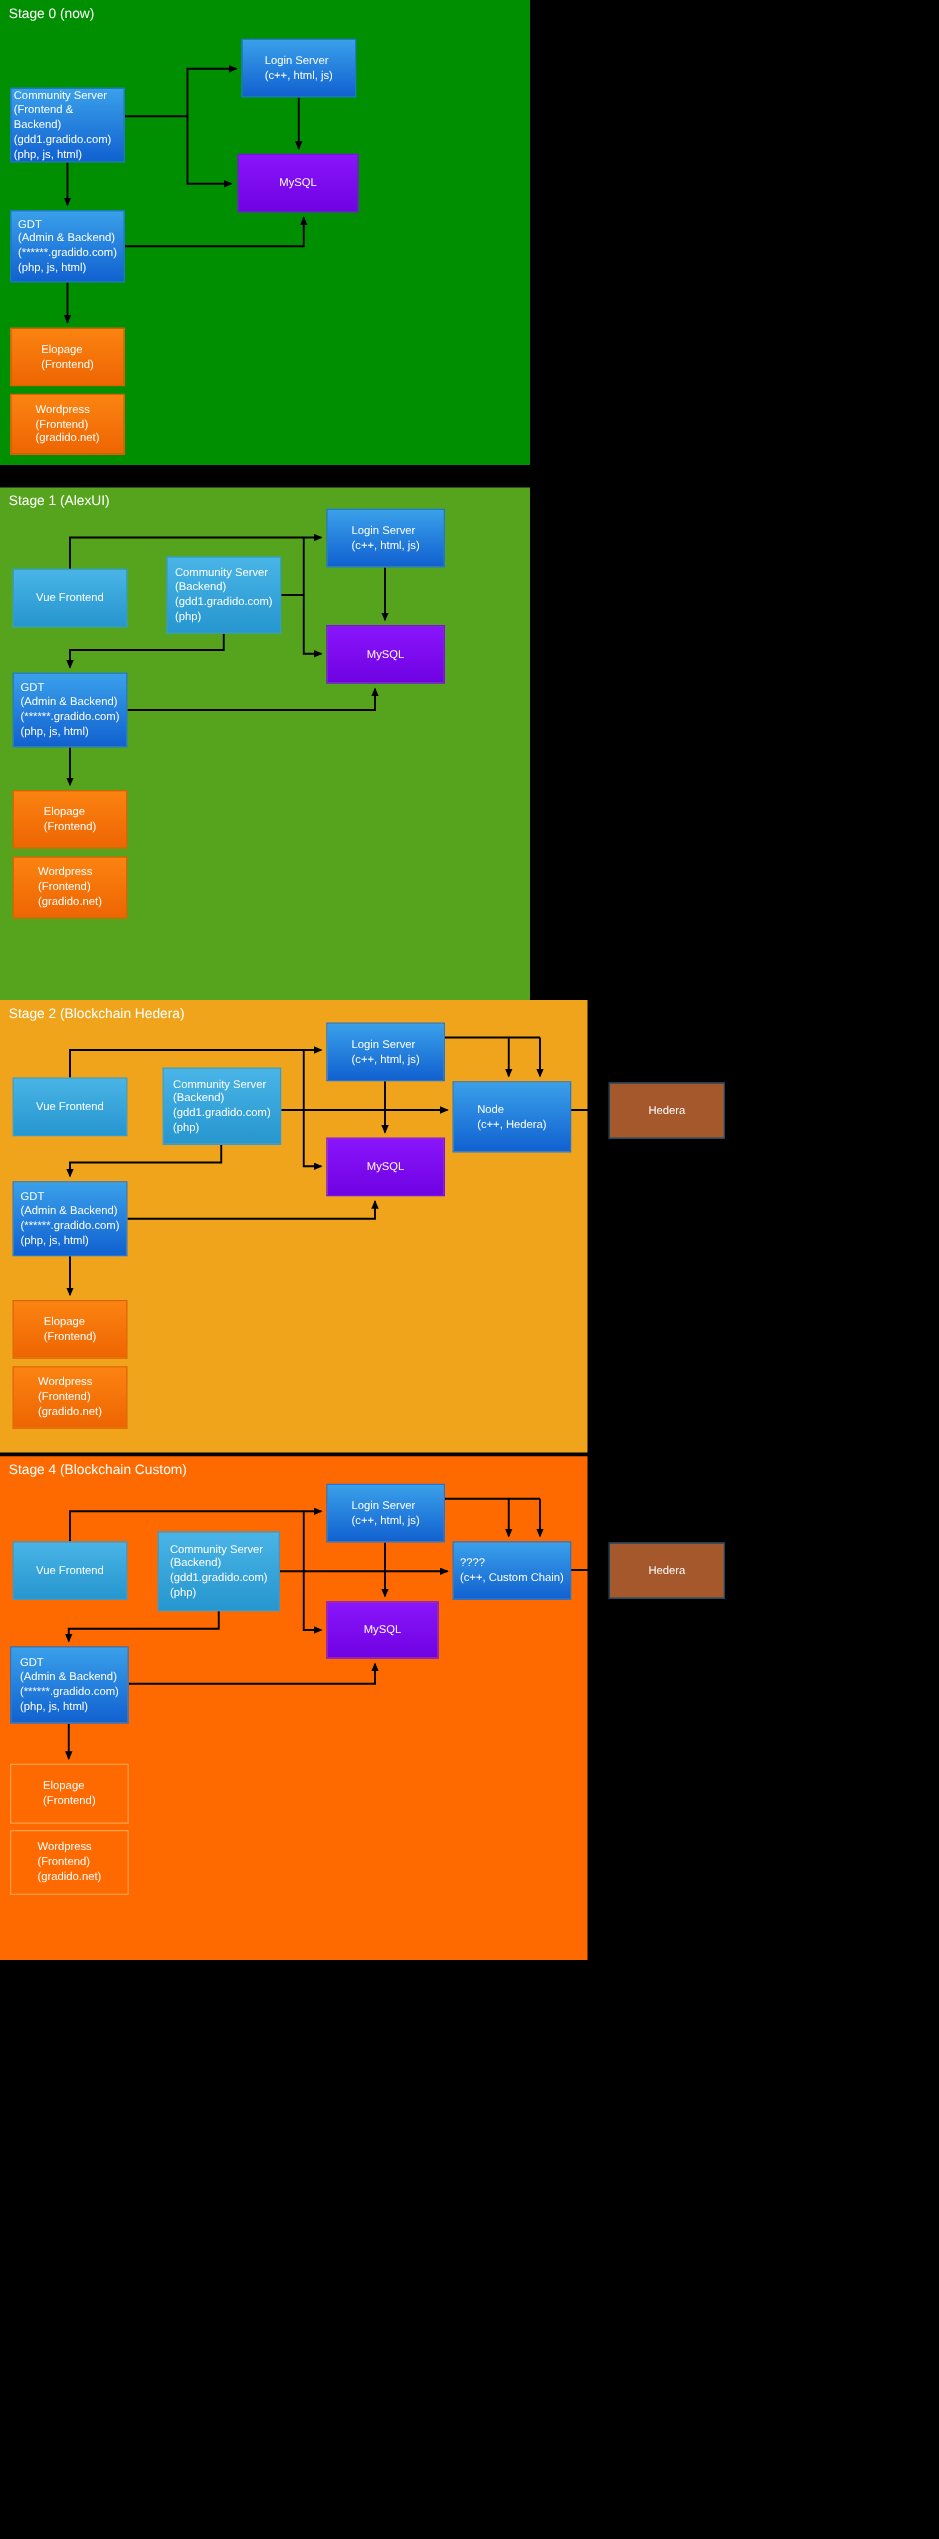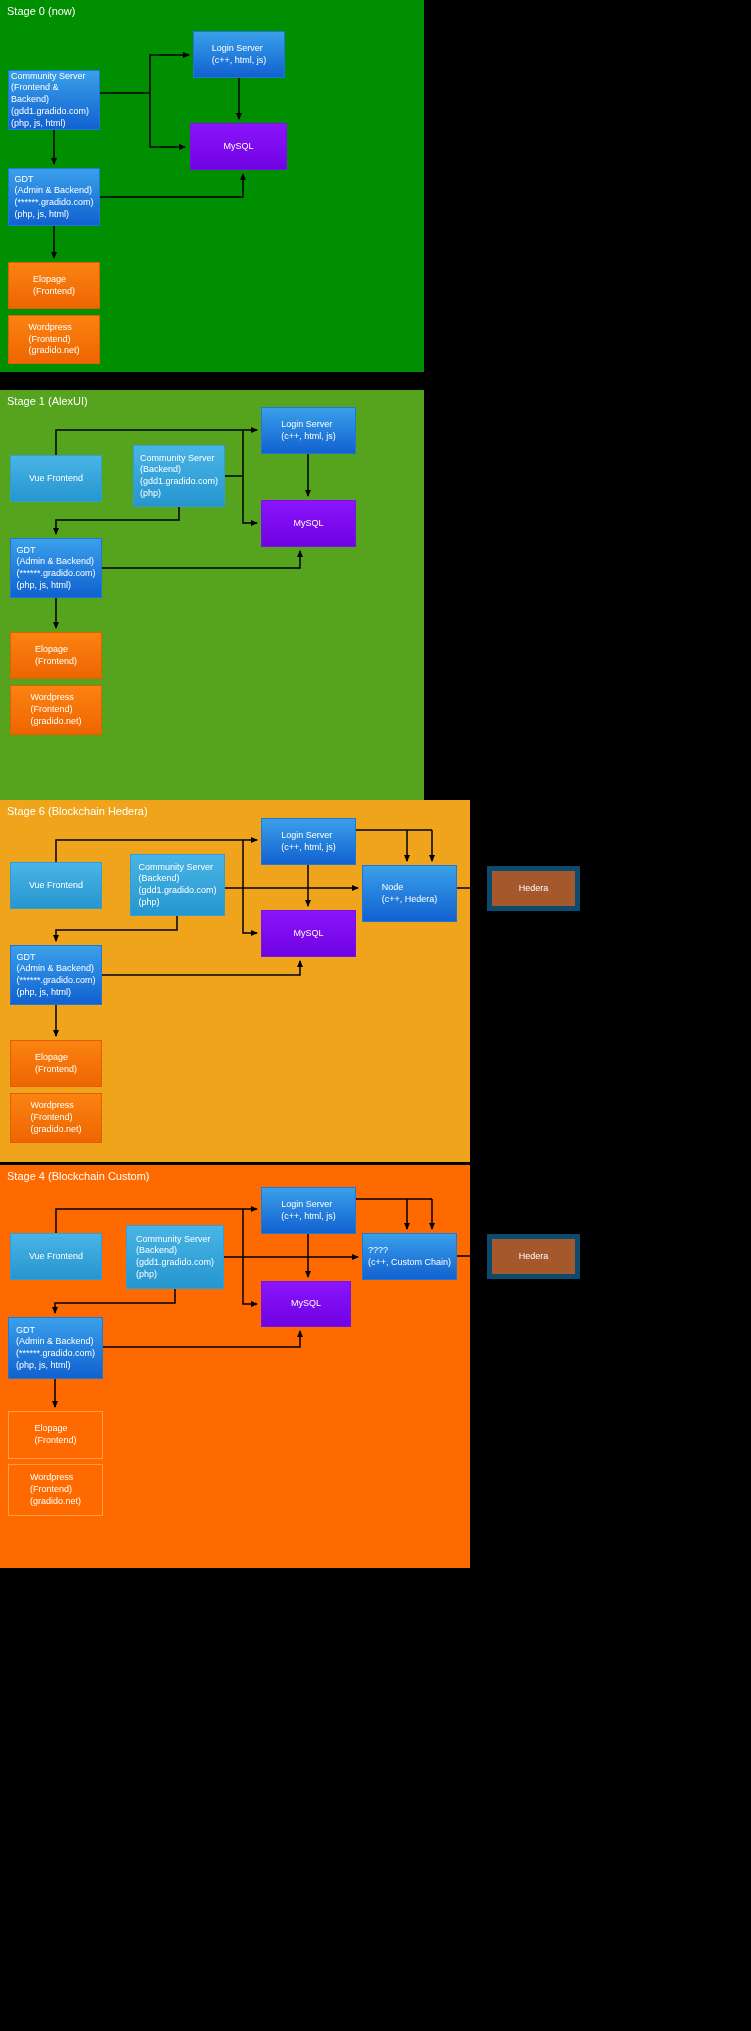--- a/index.html
+++ b/index.html
@@ -8,21 +8,21 @@
   .stage{position:absolute;}
   .stage-title{position:absolute;left:7px;top:5px;color:#fff;font-size:11px;}
   .node{position:absolute;display:flex;align-items:center;justify-content:center;
         color:#fff;font-size:9px;line-height:1.3;
         white-space:pre-line;box-sizing:border-box;padding:2px;}
   .n-blue{background:linear-gradient(180deg,#3aa0ea,#1161d0);border:1px solid #1e78d8;}
   .n-lblue{background:linear-gradient(180deg,#49b4e6,#2696cf);border:1px solid #2e9fd8;}
   .n-purple{background:linear-gradient(180deg,#8a15fb,#6f02e2);border:1px solid #7a10e8;}
   .n-orange{background:linear-gradient(180deg,#fb8311,#ee6502);border:1px solid #e06000;}
   .n-outline{background:transparent;border:1px solid #ff9d4d;}
-  .n-brown{background:var(--hedera-brown,#a4582c);border:5px solid #0c4a6e;}
+  .n-brown{background:var(--hedera-brown,#a4582c);border:1px solid #0c4a6e;}
   .s0{background:var(--stage0-bg,#008f00);}
   .s1{background:var(--stage1-bg,#56a41e);}
   .s2{background:var(--stage2-bg,#f0a41c);}
   .s3{background:var(--stage3-bg,#ff6a00);}
   svg.edges{position:absolute;left:0;top:0;pointer-events:none;}
   .edge{fill:none;stroke:#000;stroke-width:1.5;}
 </style>
 </head>
 <body>
 
@@ -91,21 +91,21 @@
 (******.gradido.com)
 (php, js, html)</div>
     <div class="node n-orange" style="left:10px;top:242px;width:92px;height:47px">Elopage
 (Frontend)</div>
     <div class="node n-orange" style="left:10px;top:295px;width:92px;height:50px">Wordpress
 (Frontend)
 (gradido.net)</div>
   </div>
 
   <div class="stage s2" style="left:0;top:800px;width:470px;height:362px">
-    <span class="stage-title">Stage 6 (Blockchain Hedera)</span>
+    <span class="stage-title">Stage 2 (Blockchain Hedera)</span>
     <svg class="edges" width="470" height="362">
       <defs>
         <marker id="a2" markerWidth="8" markerHeight="8" refX="6" refY="3" orient="auto" markerUnits="userSpaceOnUse">
           <path d="M0,0L7,3L0,6Z" fill="#000"></path>
         </marker>
       </defs>
       <path class="edge" d="M56,62 L56,40 L257,40" marker-end="url(#a2)"></path>
       <path class="edge" d="M243,40 L243,133 L257,133" marker-end="url(#a2)"></path>
       <path class="edge" d="M225,88 L358,88" marker-end="url(#a2)"></path>
       <path class="edge" d="M308,65 L308,106" marker-end="url(#a2)"></path>

